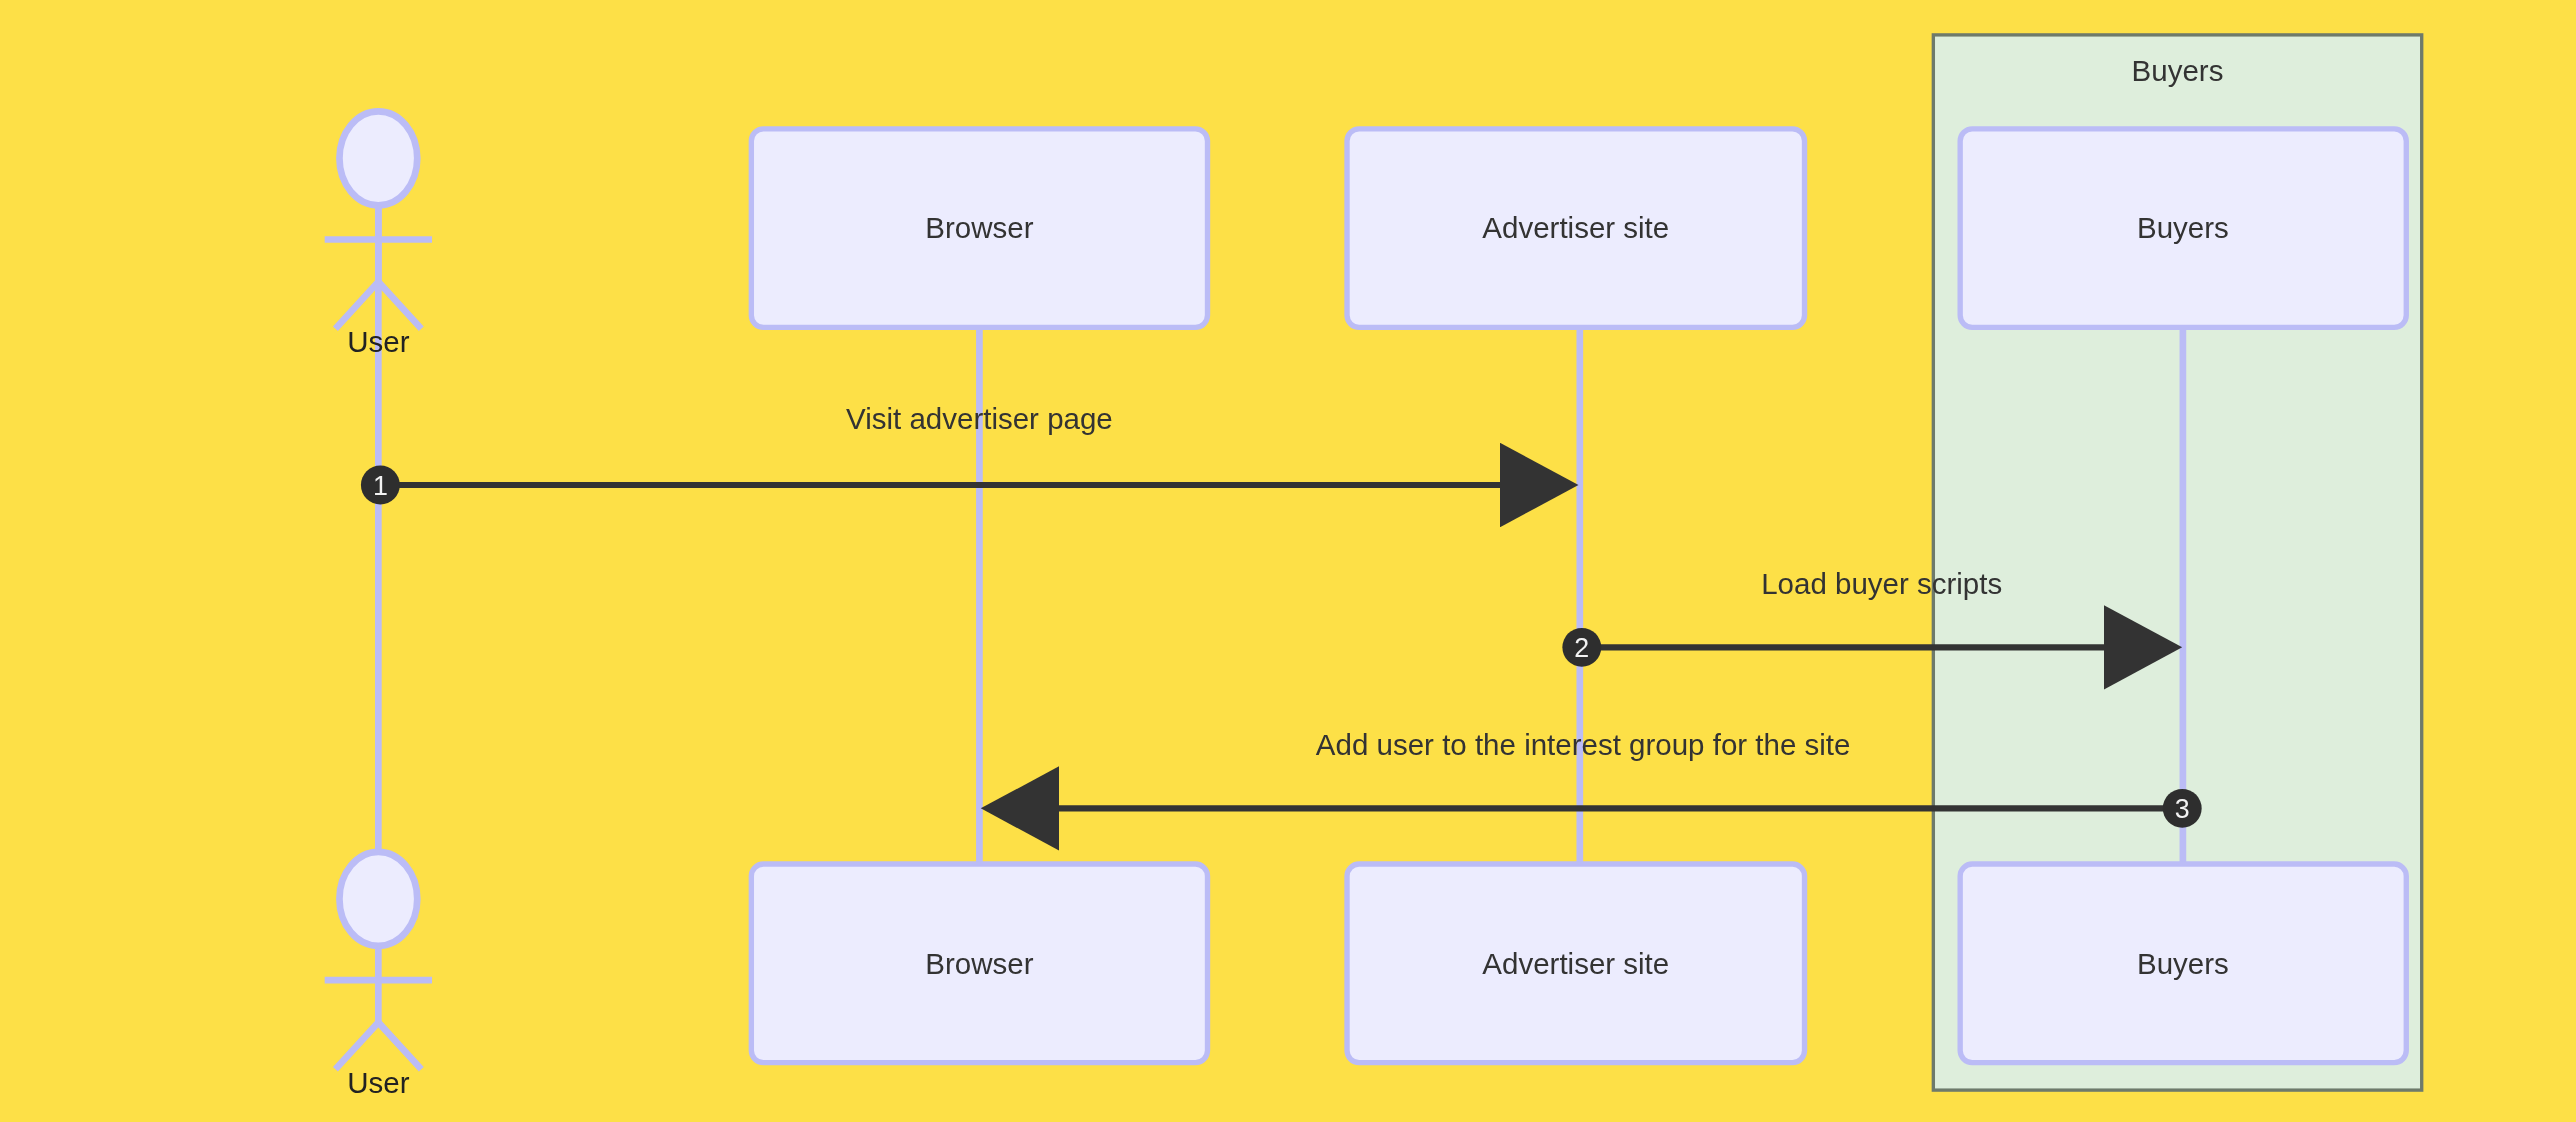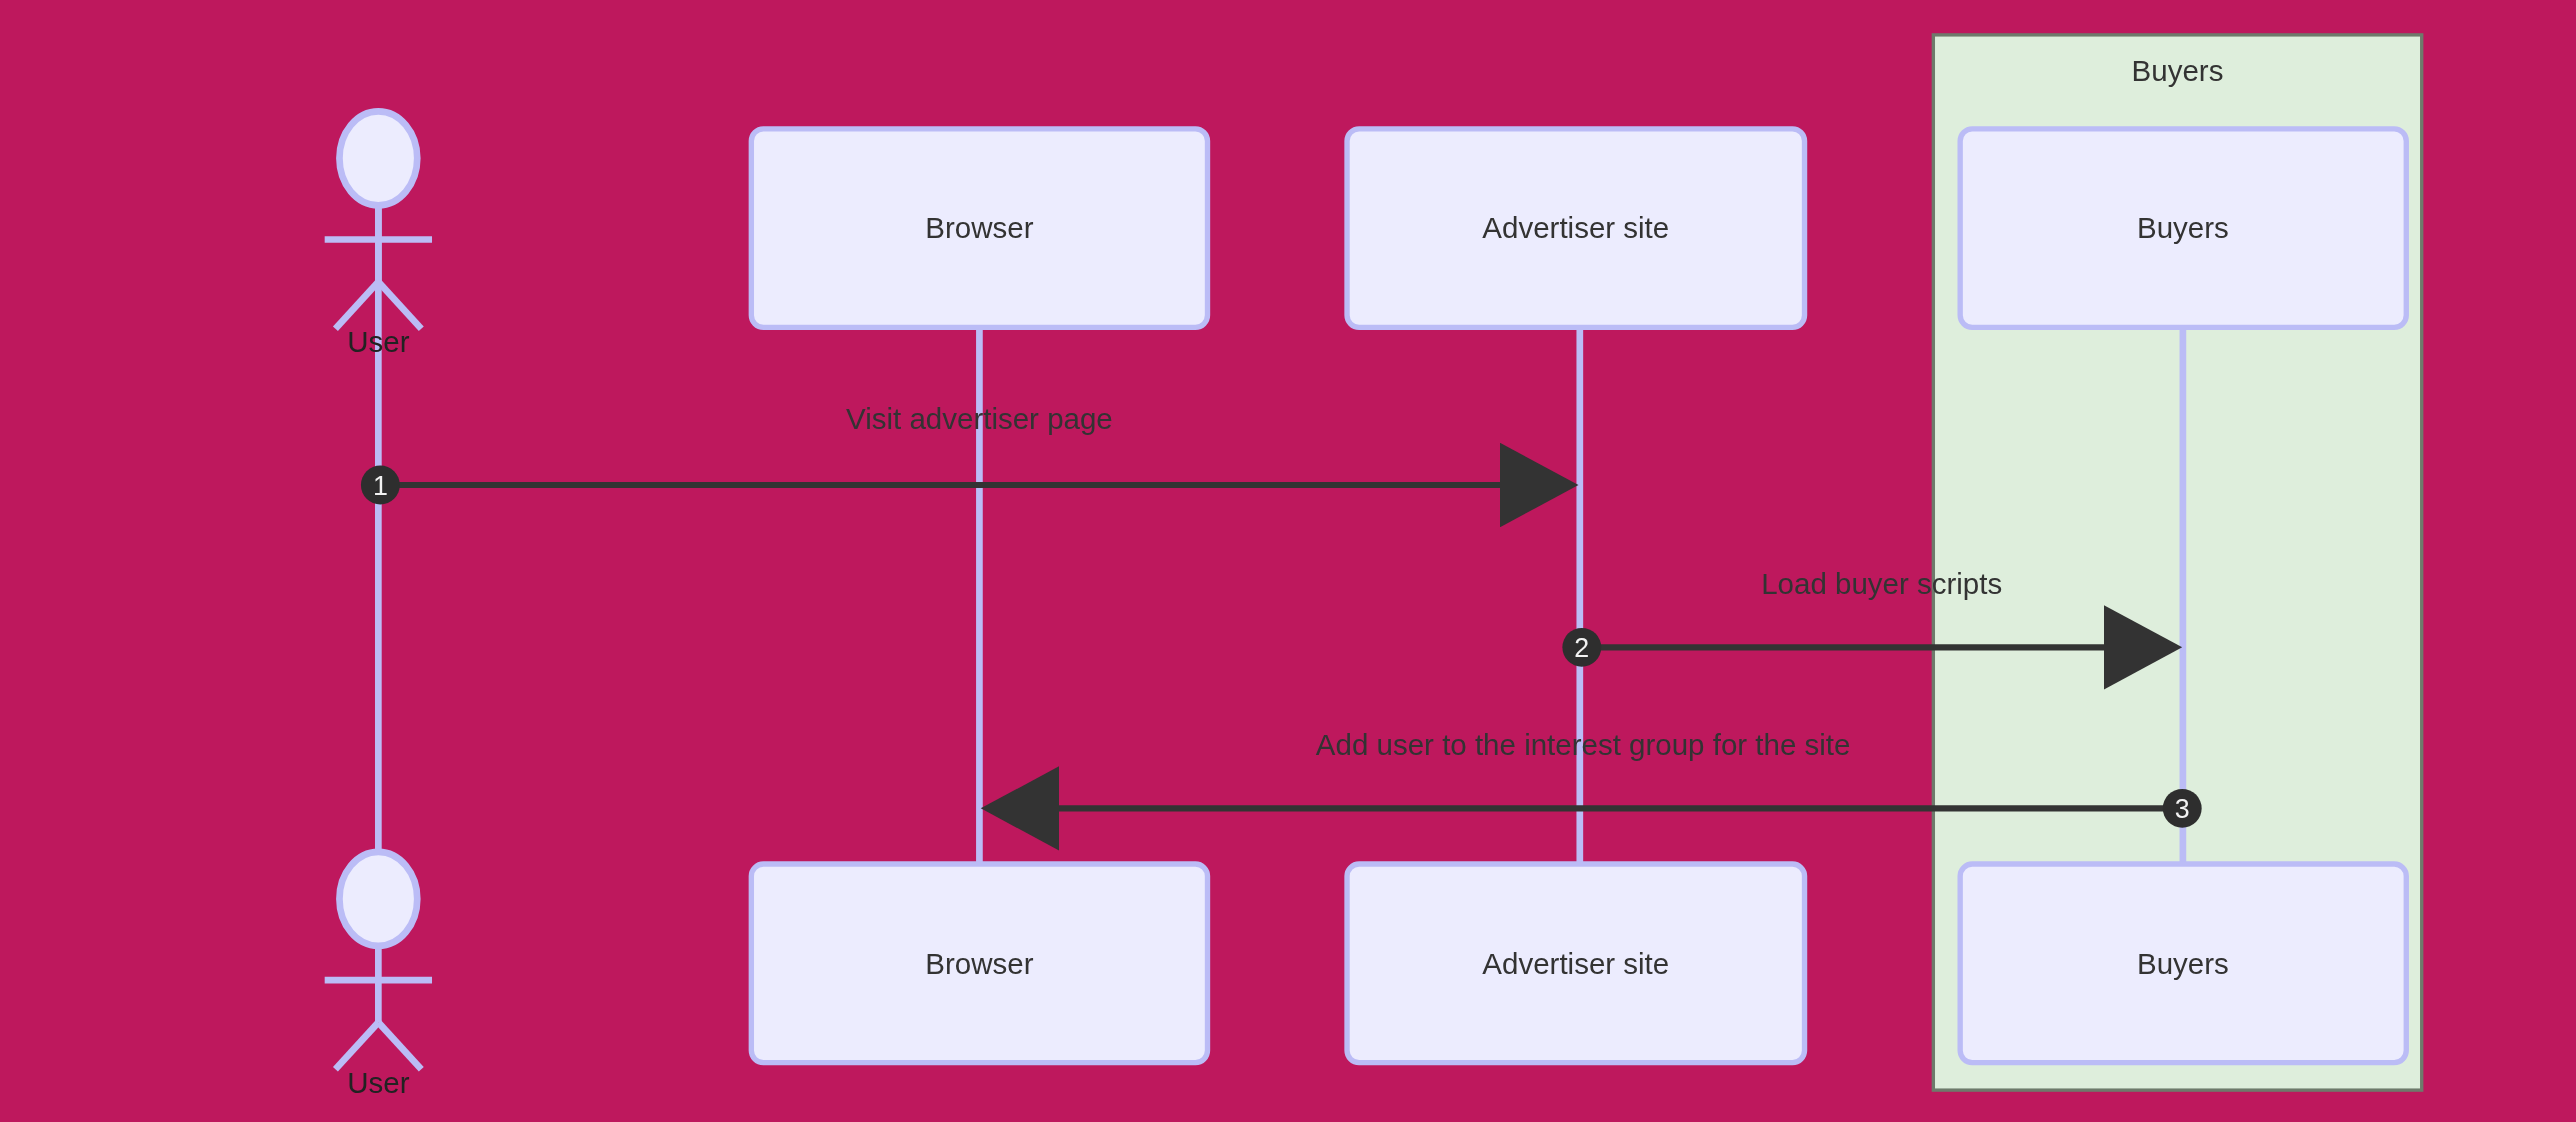--- a/index.html
+++ b/index.html
@@ -7,21 +7,21 @@
     padding: 0;
     background: #ffffff;
   }
   body {
     font-family: "Liberation Sans", sans-serif;
   }
   #diagram-root {
     position: relative;
     width: 2576px;
     height: 1123px;
-    background: #be185d;
+    background: #fde047;
     overflow: hidden;
   }
   #seq-svg {
     position: absolute;
     left: 0;
     top: 0;
     width: 2576px;
     height: 1123px;
     display: block;
   }

